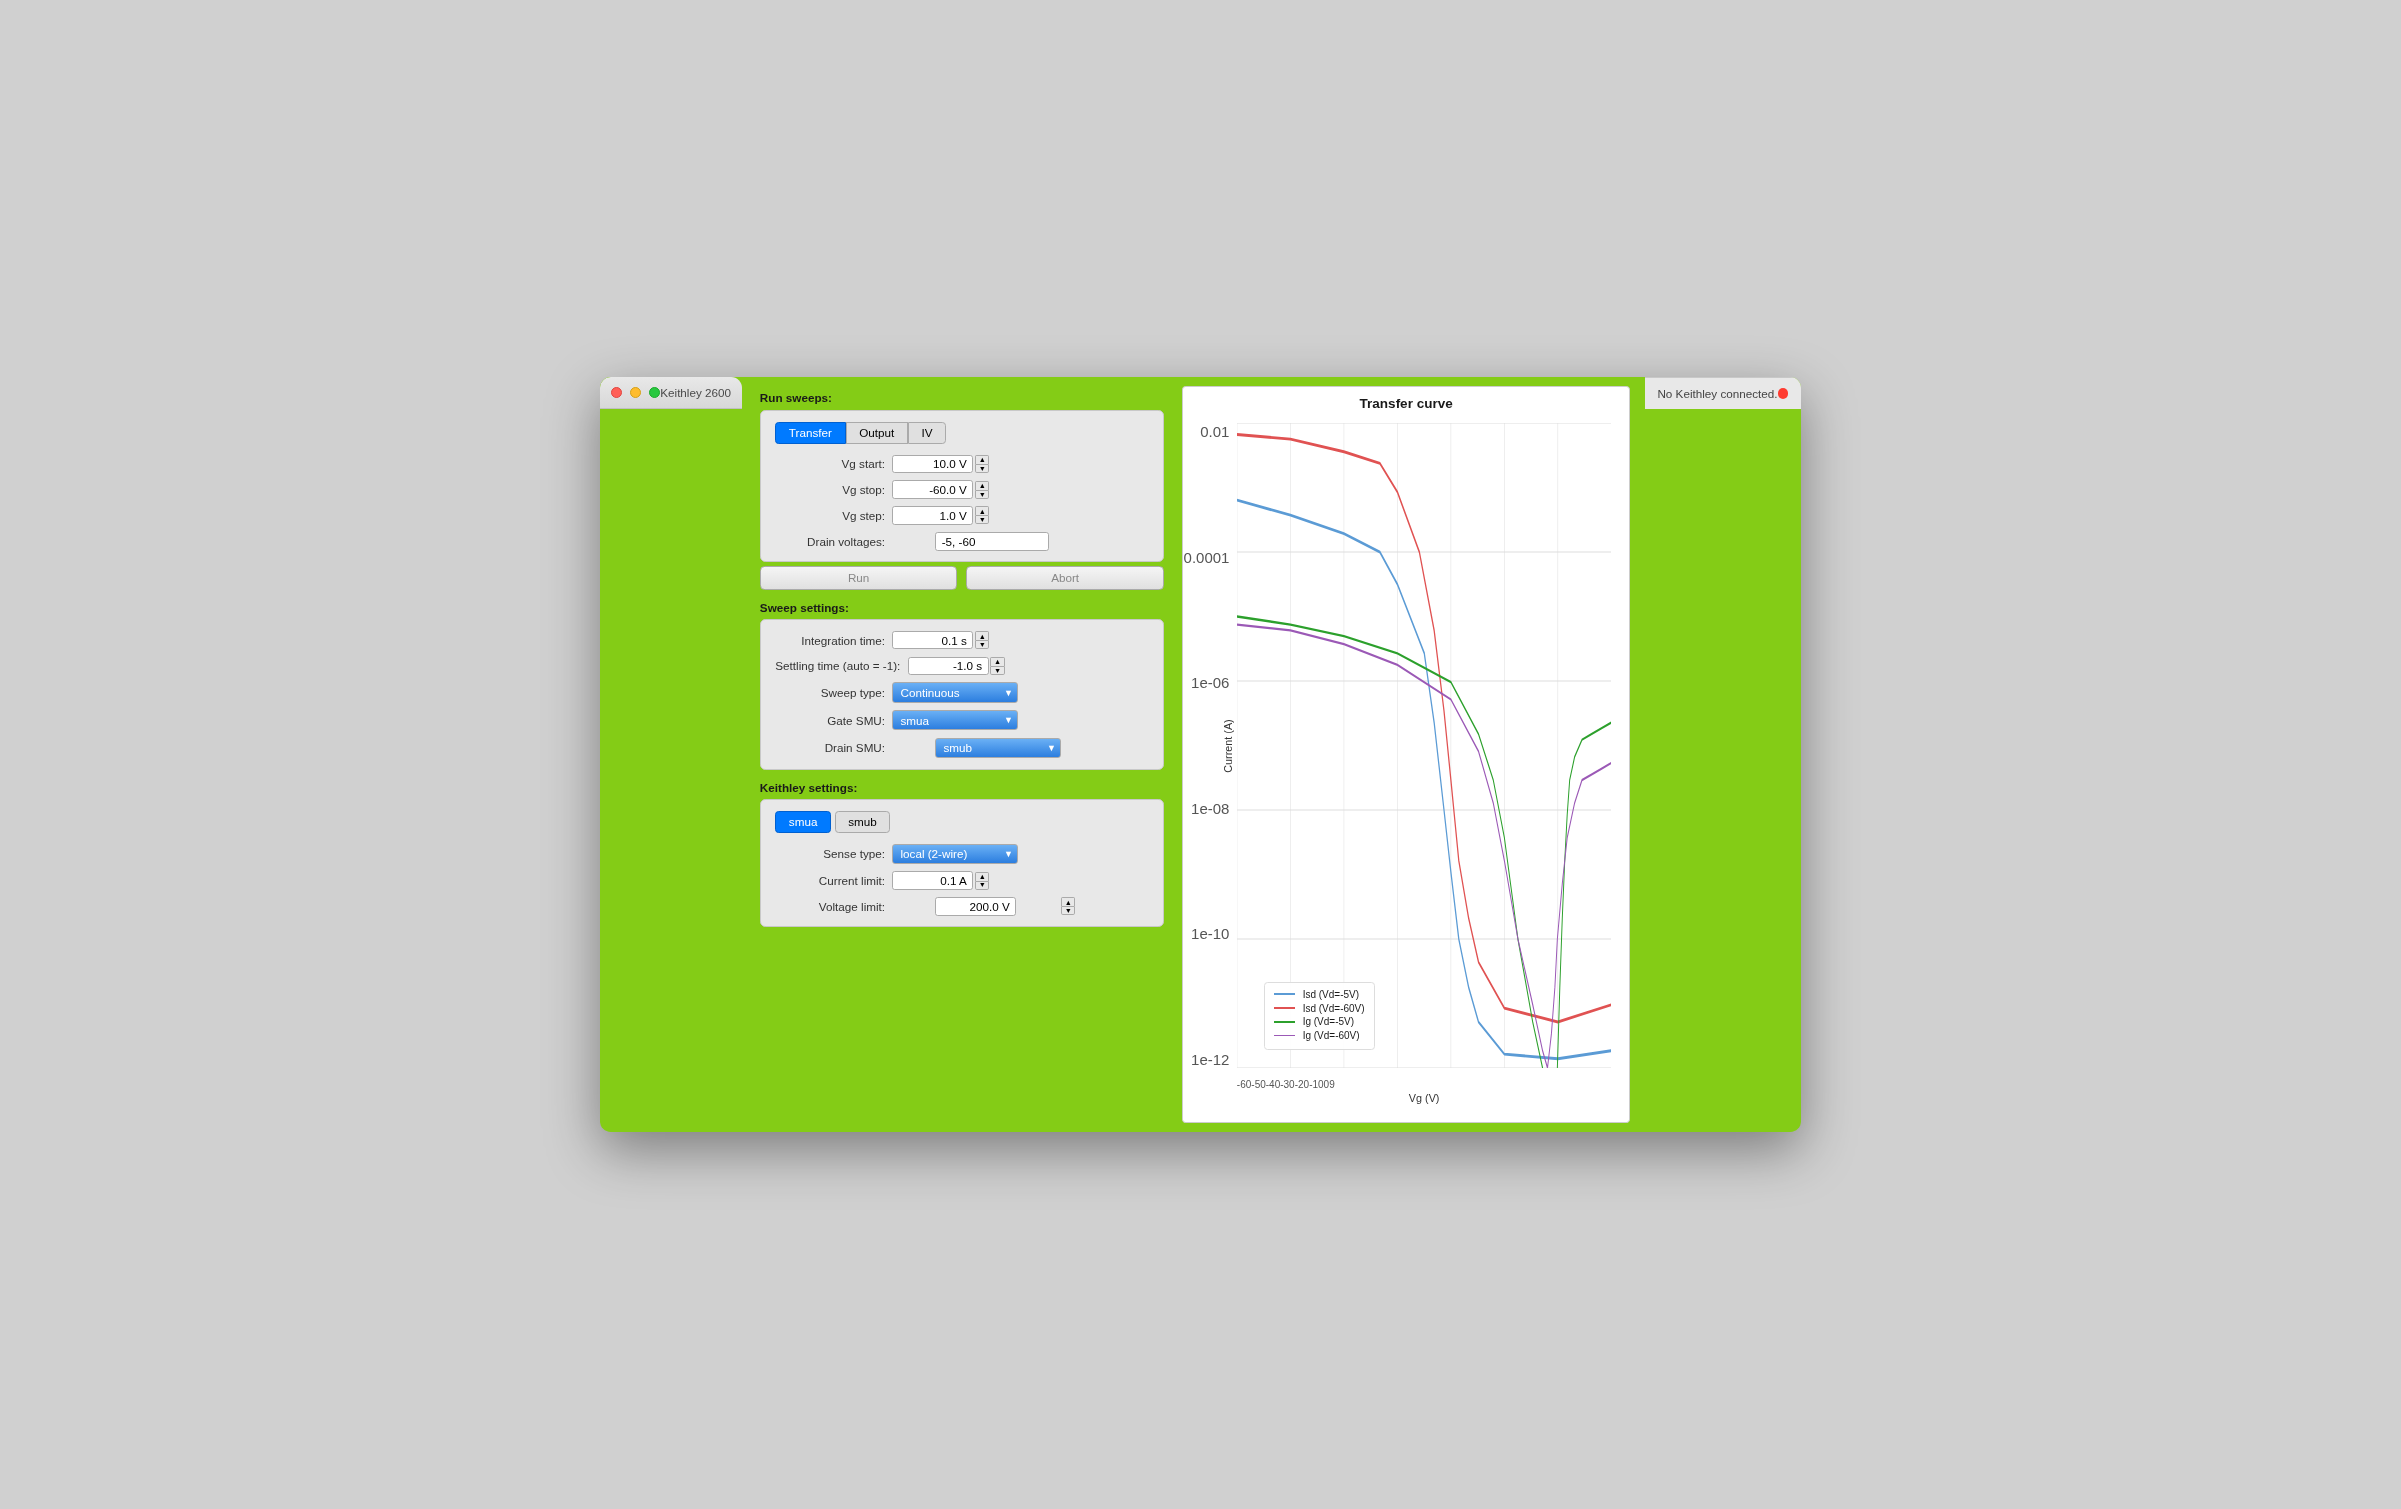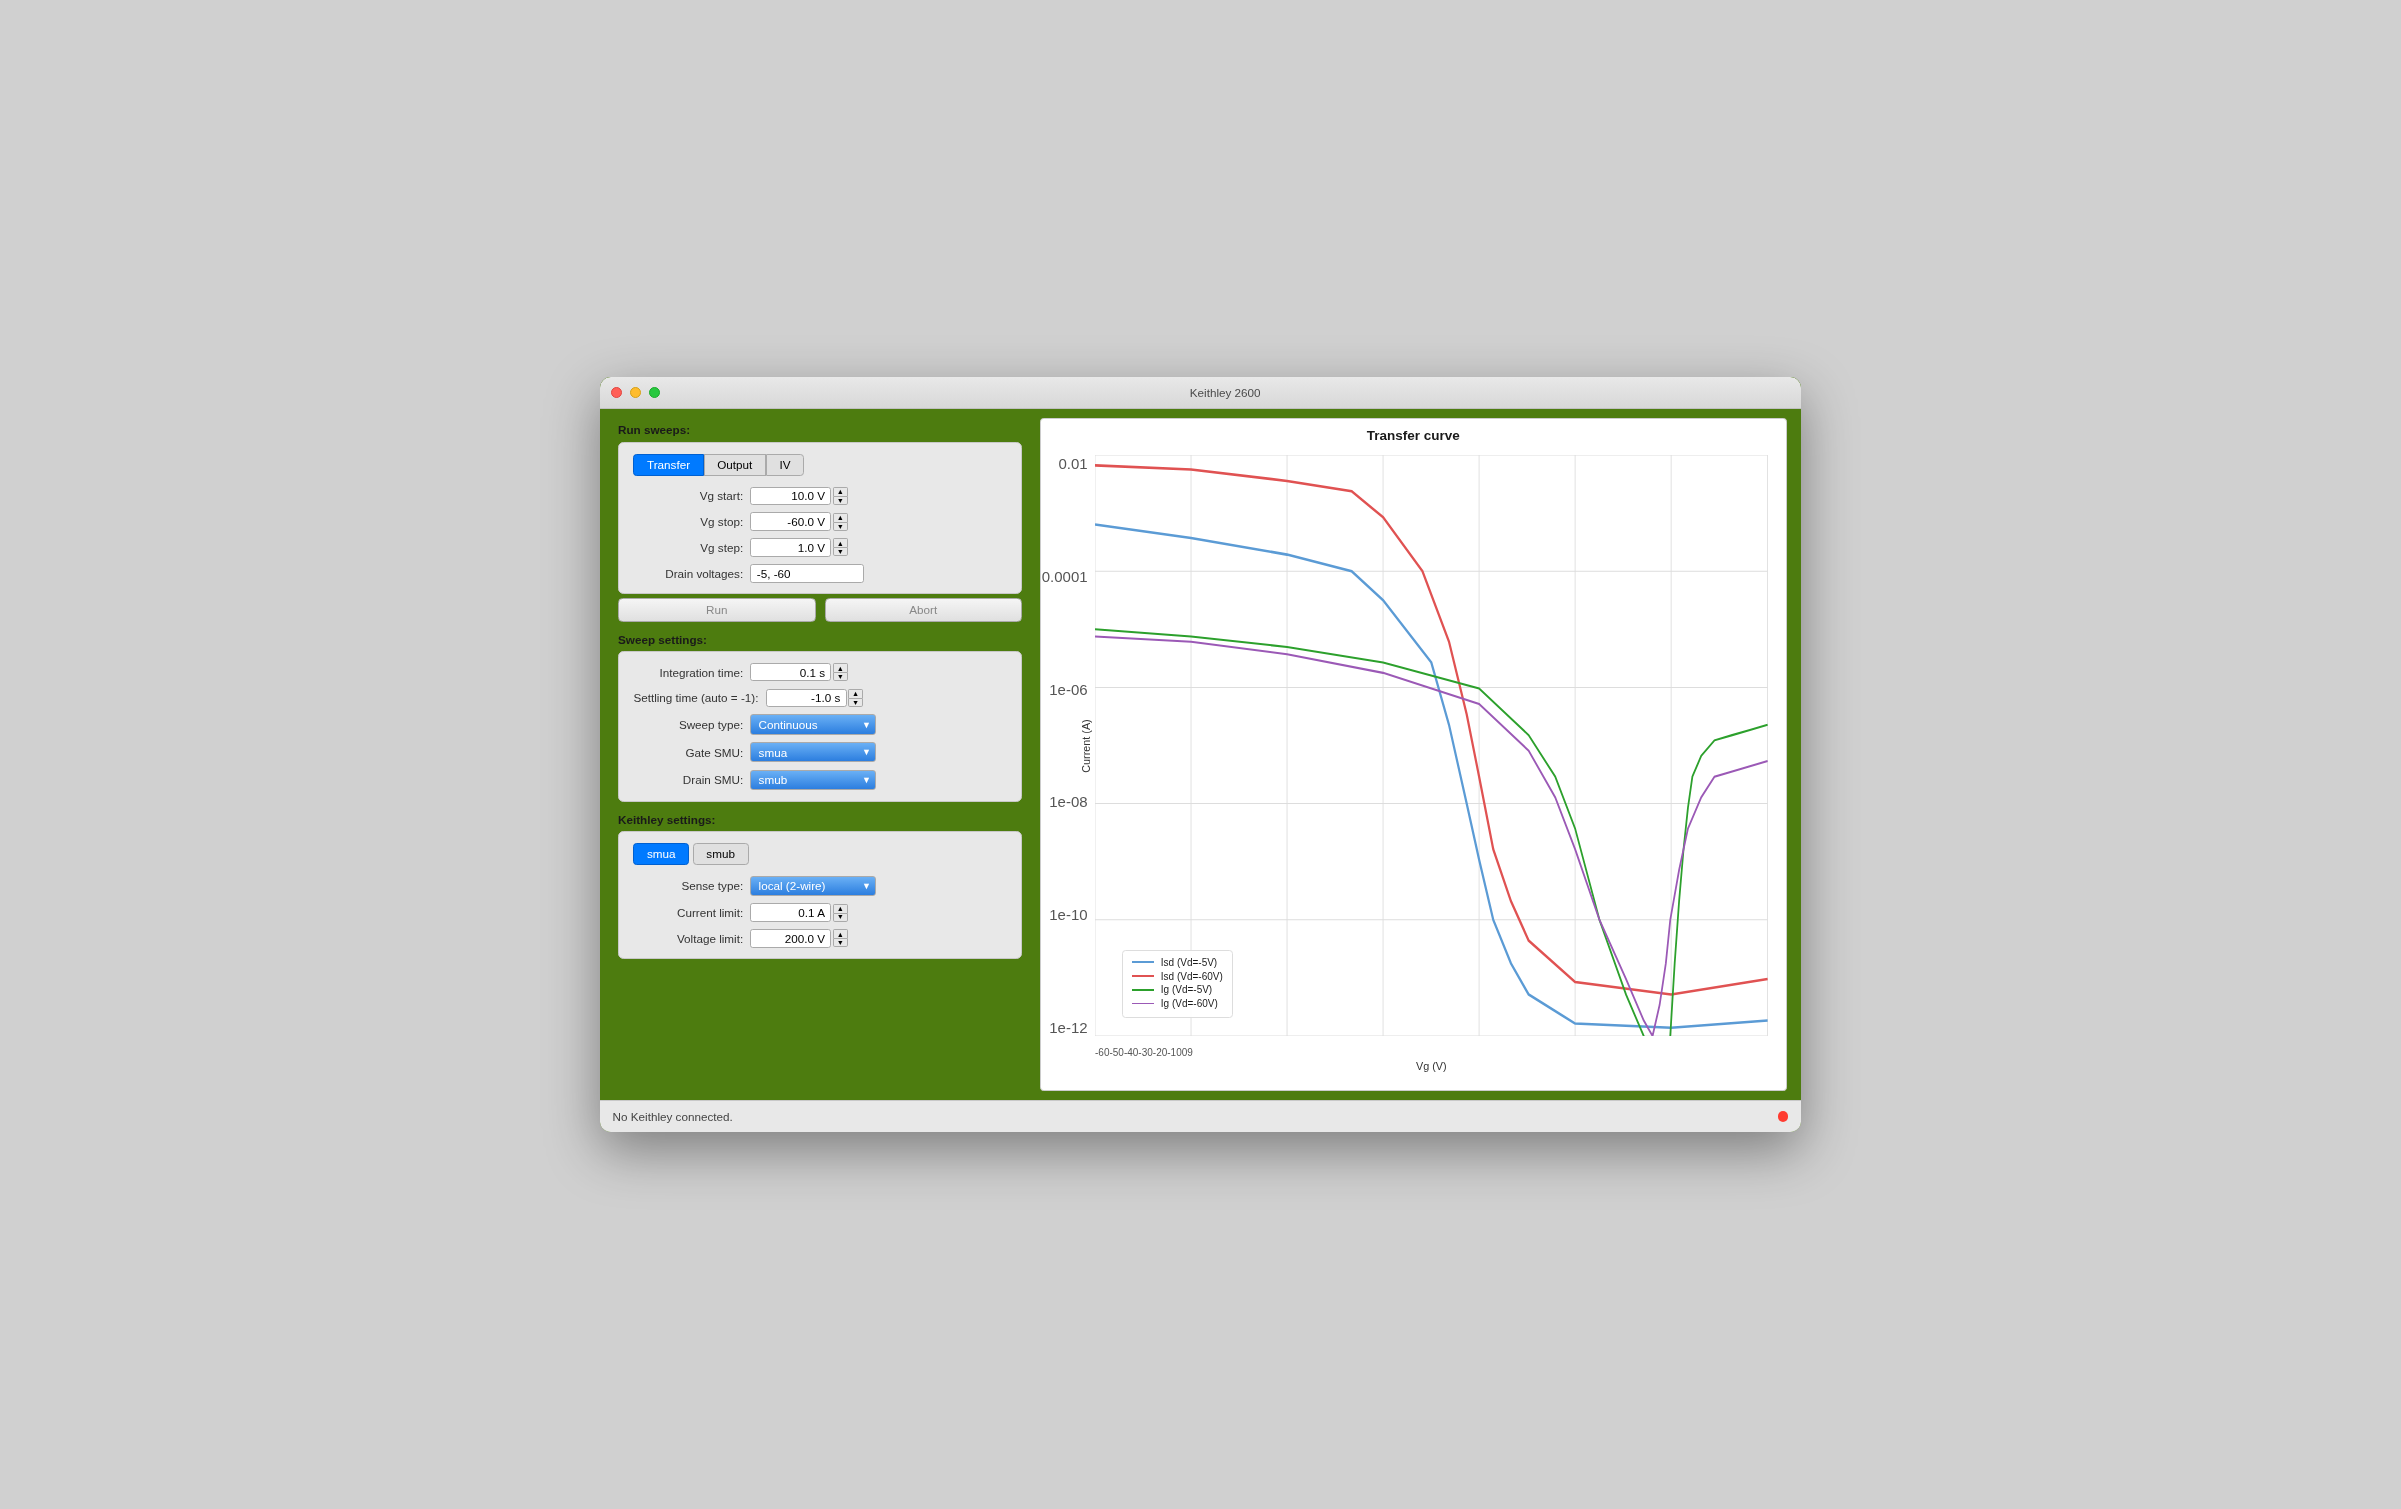--- a/index.html
+++ b/index.html
@@ -9,25 +9,25 @@
       font-size: 11.7px;
       color: #1a1a1a;
       display: flex;
       justify-content: center;
       align-items: center;
       min-height: 100vh;
     }
     .window {
       width: 1201px;
       height: 755px;
-      background: #4d7c0f;
+      background: #84cc16;
       border-radius: 10.8px;
       box-shadow: 0 18px 54px rgba(0,0,0,0.4);
       display: flex;
-      flex-direction: column;
+      flex-direction: row;
       overflow: hidden;
     }
     .titlebar {
       background: linear-gradient(to bottom, #e8e8e8, #d8d8d8);
       height: 32px;
       display: flex;
       align-items: center;
       padding: 0 10.8px;
       border-bottom: 0.9px solid #c0c0c0;
       border-radius: 10.8px 10.8px 0 0;
@@ -97,21 +97,21 @@
       background: #007aff;
       color: white;
       border-color: #0060d0;
     }
     
     .form-row {
       display: flex;
       align-items: center;
       margin-bottom: 7.2px;
     }
-    .form-row:last-child { margin-bottom: 0; }
+    .form-row:last-child { margin-bottom: 0; gap: 43px; }
     .form-label {
       text-align: right;
       min-width: 117px;
       padding-right: 7.2px;
       color: #333;
       font-size: 11.7px;
     }
     .form-input {
       width: 81px;
       padding: 1.8px 5.4px;

